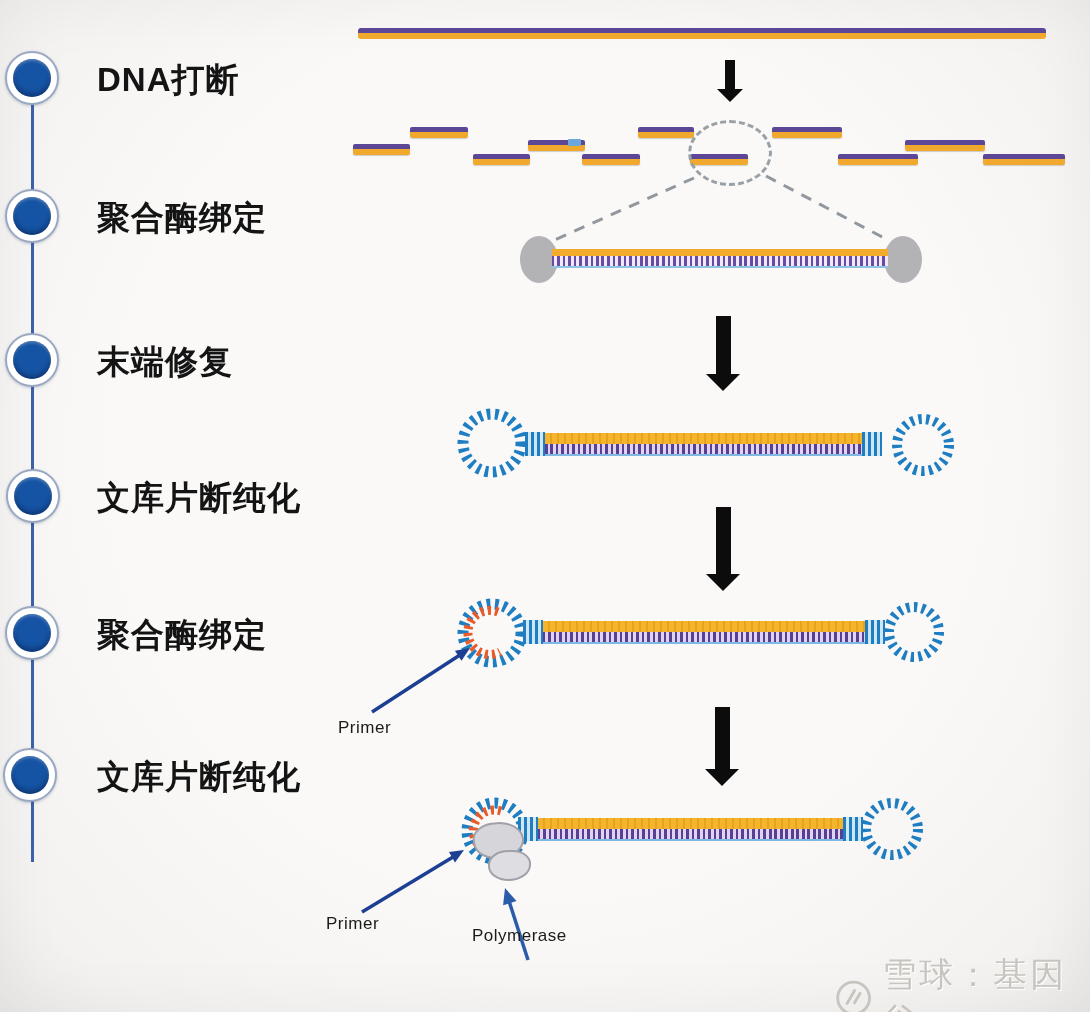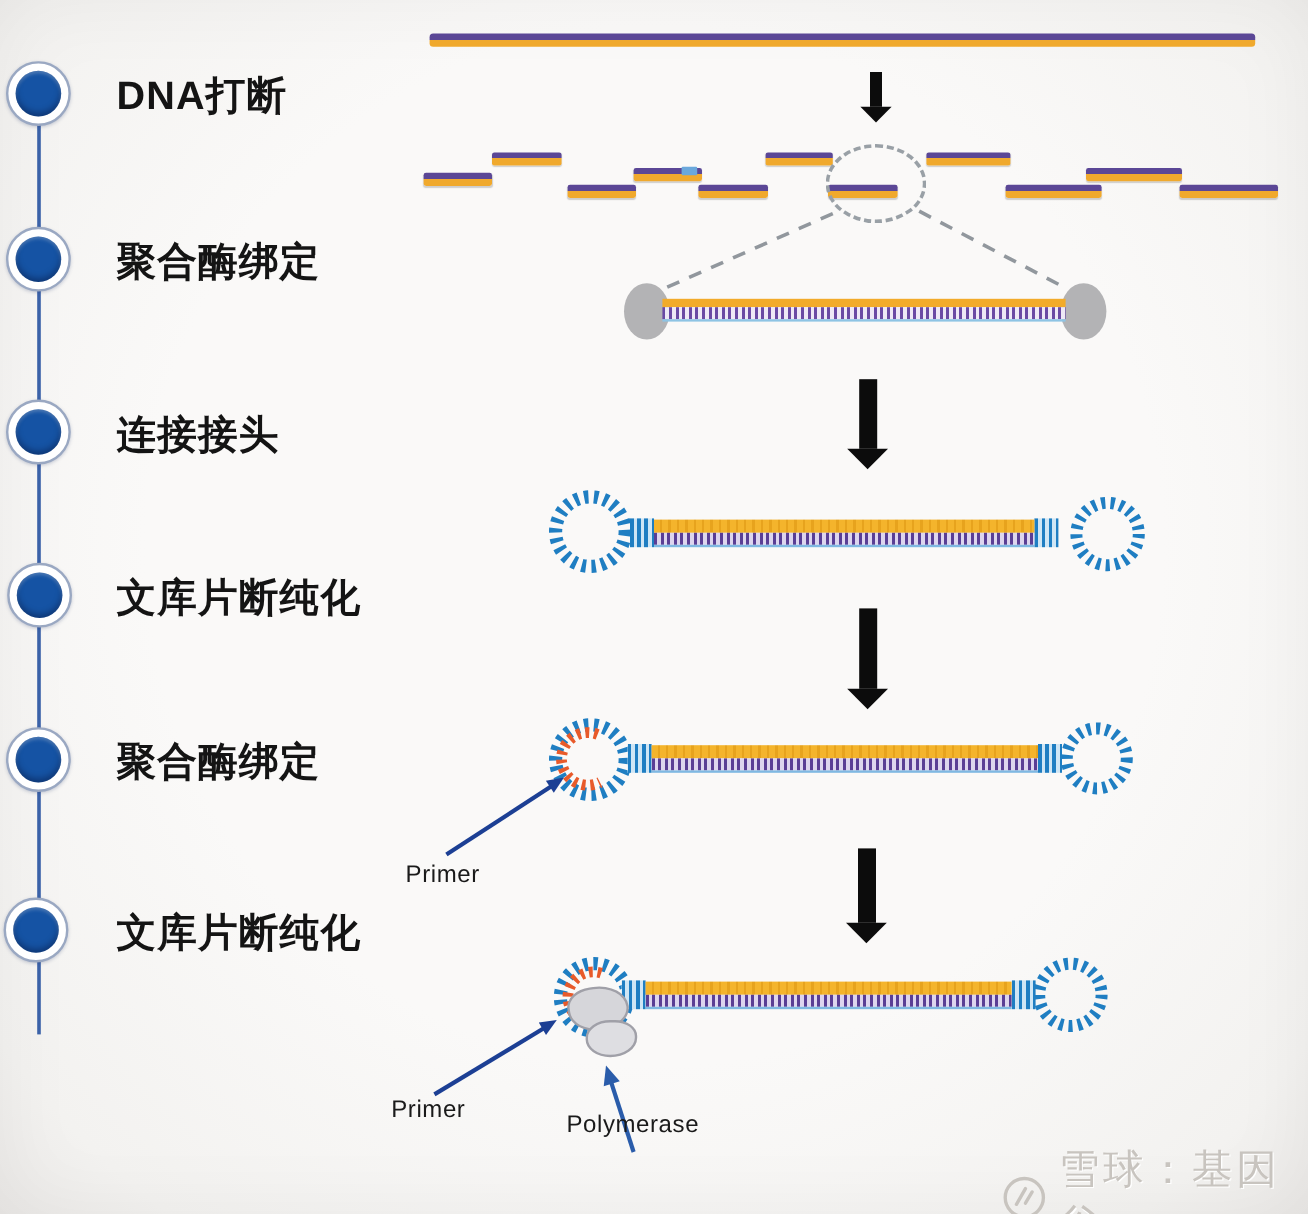--- a/index.html
+++ b/index.html
@@ -33,21 +33,21 @@
   .callout-ellipse{position:absolute;left:688px;top:120px;width:84px;height:66px;
     border:3px dashed #99a0a6;border-radius:50%;box-sizing:border-box;}
   .gray-oval{position:absolute;width:38px;height:47px;border-radius:50%;background:#b3b3b5;}
   .bar-yellow{background:repeating-linear-gradient(90deg,#f4b42c 0 5px,#e7a31d 5px 7px);}
   .bar-hatch{background:repeating-linear-gradient(90deg,#5a3e95 0 2.5px,#ddd5ee 2.5px 5.5px);
     border-bottom:2px solid #7fb8e2;box-sizing:border-box;}
   .neck{position:absolute;width:20px;height:24px;
     background:repeating-linear-gradient(90deg,#1f7ec2 0 3px,#cfe6f5 3px 6px);}
   .loop-svg{position:absolute;}
   .blob{position:absolute;background:#d6d6da;border:2px solid #a0a0a8;}
-  .lab{position:absolute;font-size:20px;color:#1a1a1a;letter-spacing:.5px;}
+  .lab{position:absolute;font-size:17px;color:#1a1a1a;letter-spacing:.5px;}
   .wm{position:absolute;left:833px;top:952px;display:flex;align-items:center;gap:8px;}
   .wm-text{font-size:34px;color:#c8c4bf;letter-spacing:3px;text-shadow:1px 1px 0 #ffffff;}
   svg.overlay{position:absolute;left:0;top:0;pointer-events:none;}
 </style>
 </head>
 <body>
 
 <div class="canvas">
 
   <div>
@@ -67,21 +67,21 @@
       </div>
     <div class="tl-node" style="left:5px;top:606px;">
         <div class="tl-dot"></div>
       </div>
     <div class="tl-node" style="left:3px;top:748px;">
         <div class="tl-dot"></div>
       </div>
 
     <div class="tl-label" style="top:58px;">DNA打断</div>
     <div class="tl-label" style="top:196px;">聚合酶绑定</div>
-    <div class="tl-label" style="top:340px;">连接接头</div>
+    <div class="tl-label" style="top:340px;">末端修复</div>
     <div class="tl-label" style="top:476px;">文库片断纯化</div>
     <div class="tl-label" style="top:613px;">聚合酶绑定</div>
     <div class="tl-label" style="top:755px;">文库片断纯化</div>
   </div>
 
   <div class="strand-top"></div>
 
   <div class="varrow small" style="left:717px;top:60px;height:42px;">
       <div class="sh"></div>
       <div class="hd"></div>

